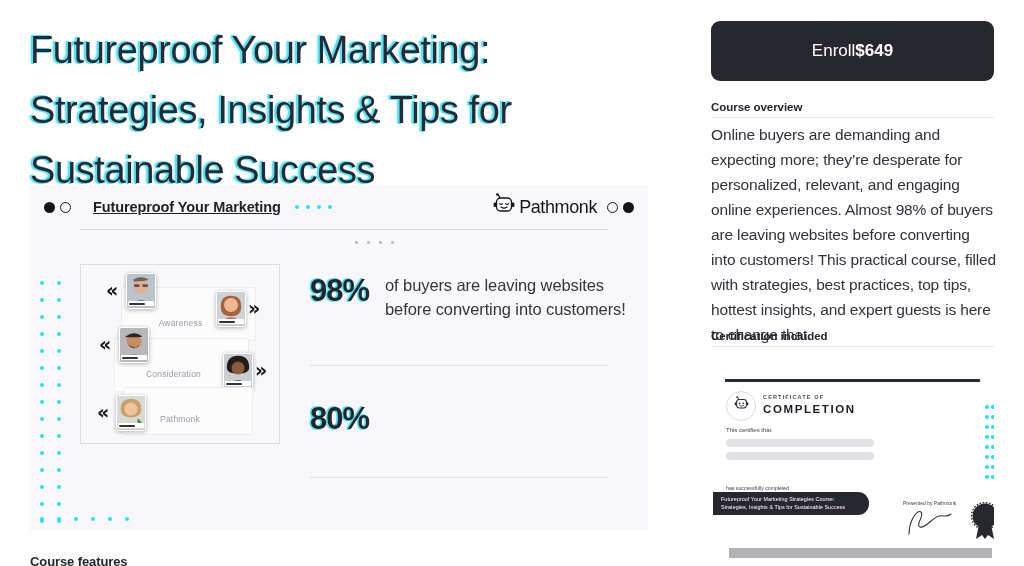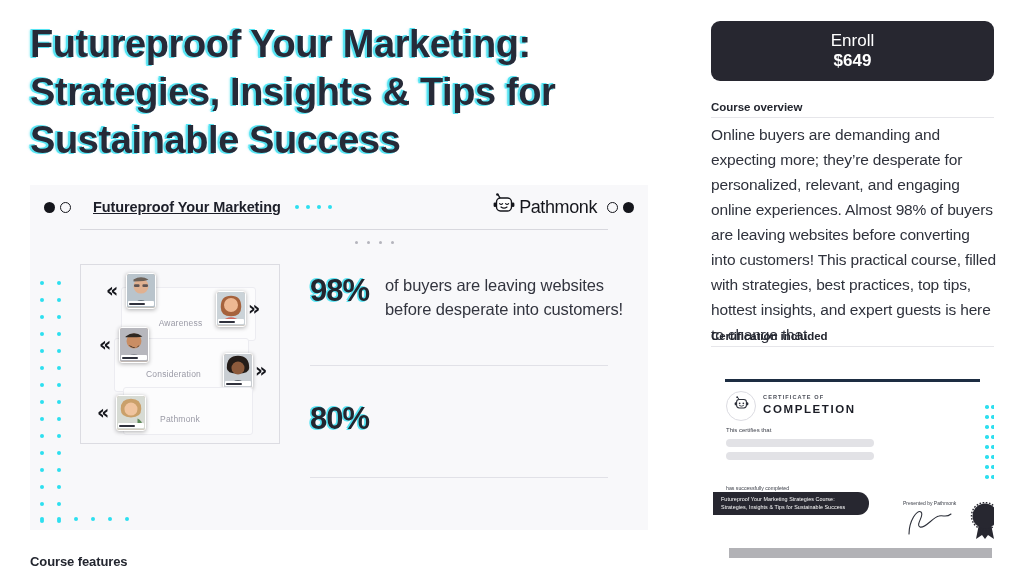--- a/index.html
+++ b/index.html
@@ -29,22 +29,22 @@
     height: 566px;
     background: #ffffff;
   }
 
   .hero-title {
     position: absolute;
     left: 30px;
     top: 20px;
     width: 620px;
     font-size: 38px;
-    line-height: 48px;
-    font-weight: 700;
+    line-height: 60px;
+    font-weight: 400;
     letter-spacing: -0.4px;
     color: #262a38;
     text-shadow: -2px 1px 0 #56e4f3, -2px -1px 0 #56e4f3, -3px 0 2px rgba(86,228,243,.55);
   }
 
   
   .slide-card {
     position: absolute;
     left: 30px;
     top: 185px;
@@ -258,21 +258,20 @@
     background: #272730;
     border: none;
     border-radius: 9px;
     color: #ffffff;
     font-size: 17px;
     font-family: "Liberation Sans", sans-serif;
     cursor: pointer;
     display: flex;
     align-items: center;
     justify-content: center;
-    flex-direction: column;
   }
   .enroll-btn .label { font-weight: 400; }
   .enroll-btn .price { font-weight: 700; }
 
   .section-head {
     position: absolute;
     left: 11px;
     width: 283px;
     font-size: 11.5px;
     font-weight: 700;
@@ -551,21 +550,21 @@
             <path d="M4 33 q11-9 22 0 z" fill="#cfcfcf"></path>
             <path d="M22 24 q5 2 6 9 l-6 0z" fill="#5f8a5a"></path>
           </svg>
           <span class="bar"></span>
         </div>
         <span class="chev" style="left:16px; top:138px;">«</span>
       </div>
 
       <div class="stat" style="left:280px; top:88px;">
         <span class="stat-num">98%</span>
-        <span class="stat-text">of buyers are leaving websites before desperate into customers!</span>
+        <span class="stat-text">of buyers are leaving websites before converting into customers!</span>
       </div>
 
       <div class="stat-divider" style="top:180px;"></div>
 
       <div class="stat" style="left:280px; top:190px;">
         <span class="stat-num" style="margin-top:26px;">80%</span>
       </div>
 
       <div class="stat-divider" style="top:292px;"></div>
     </div>

